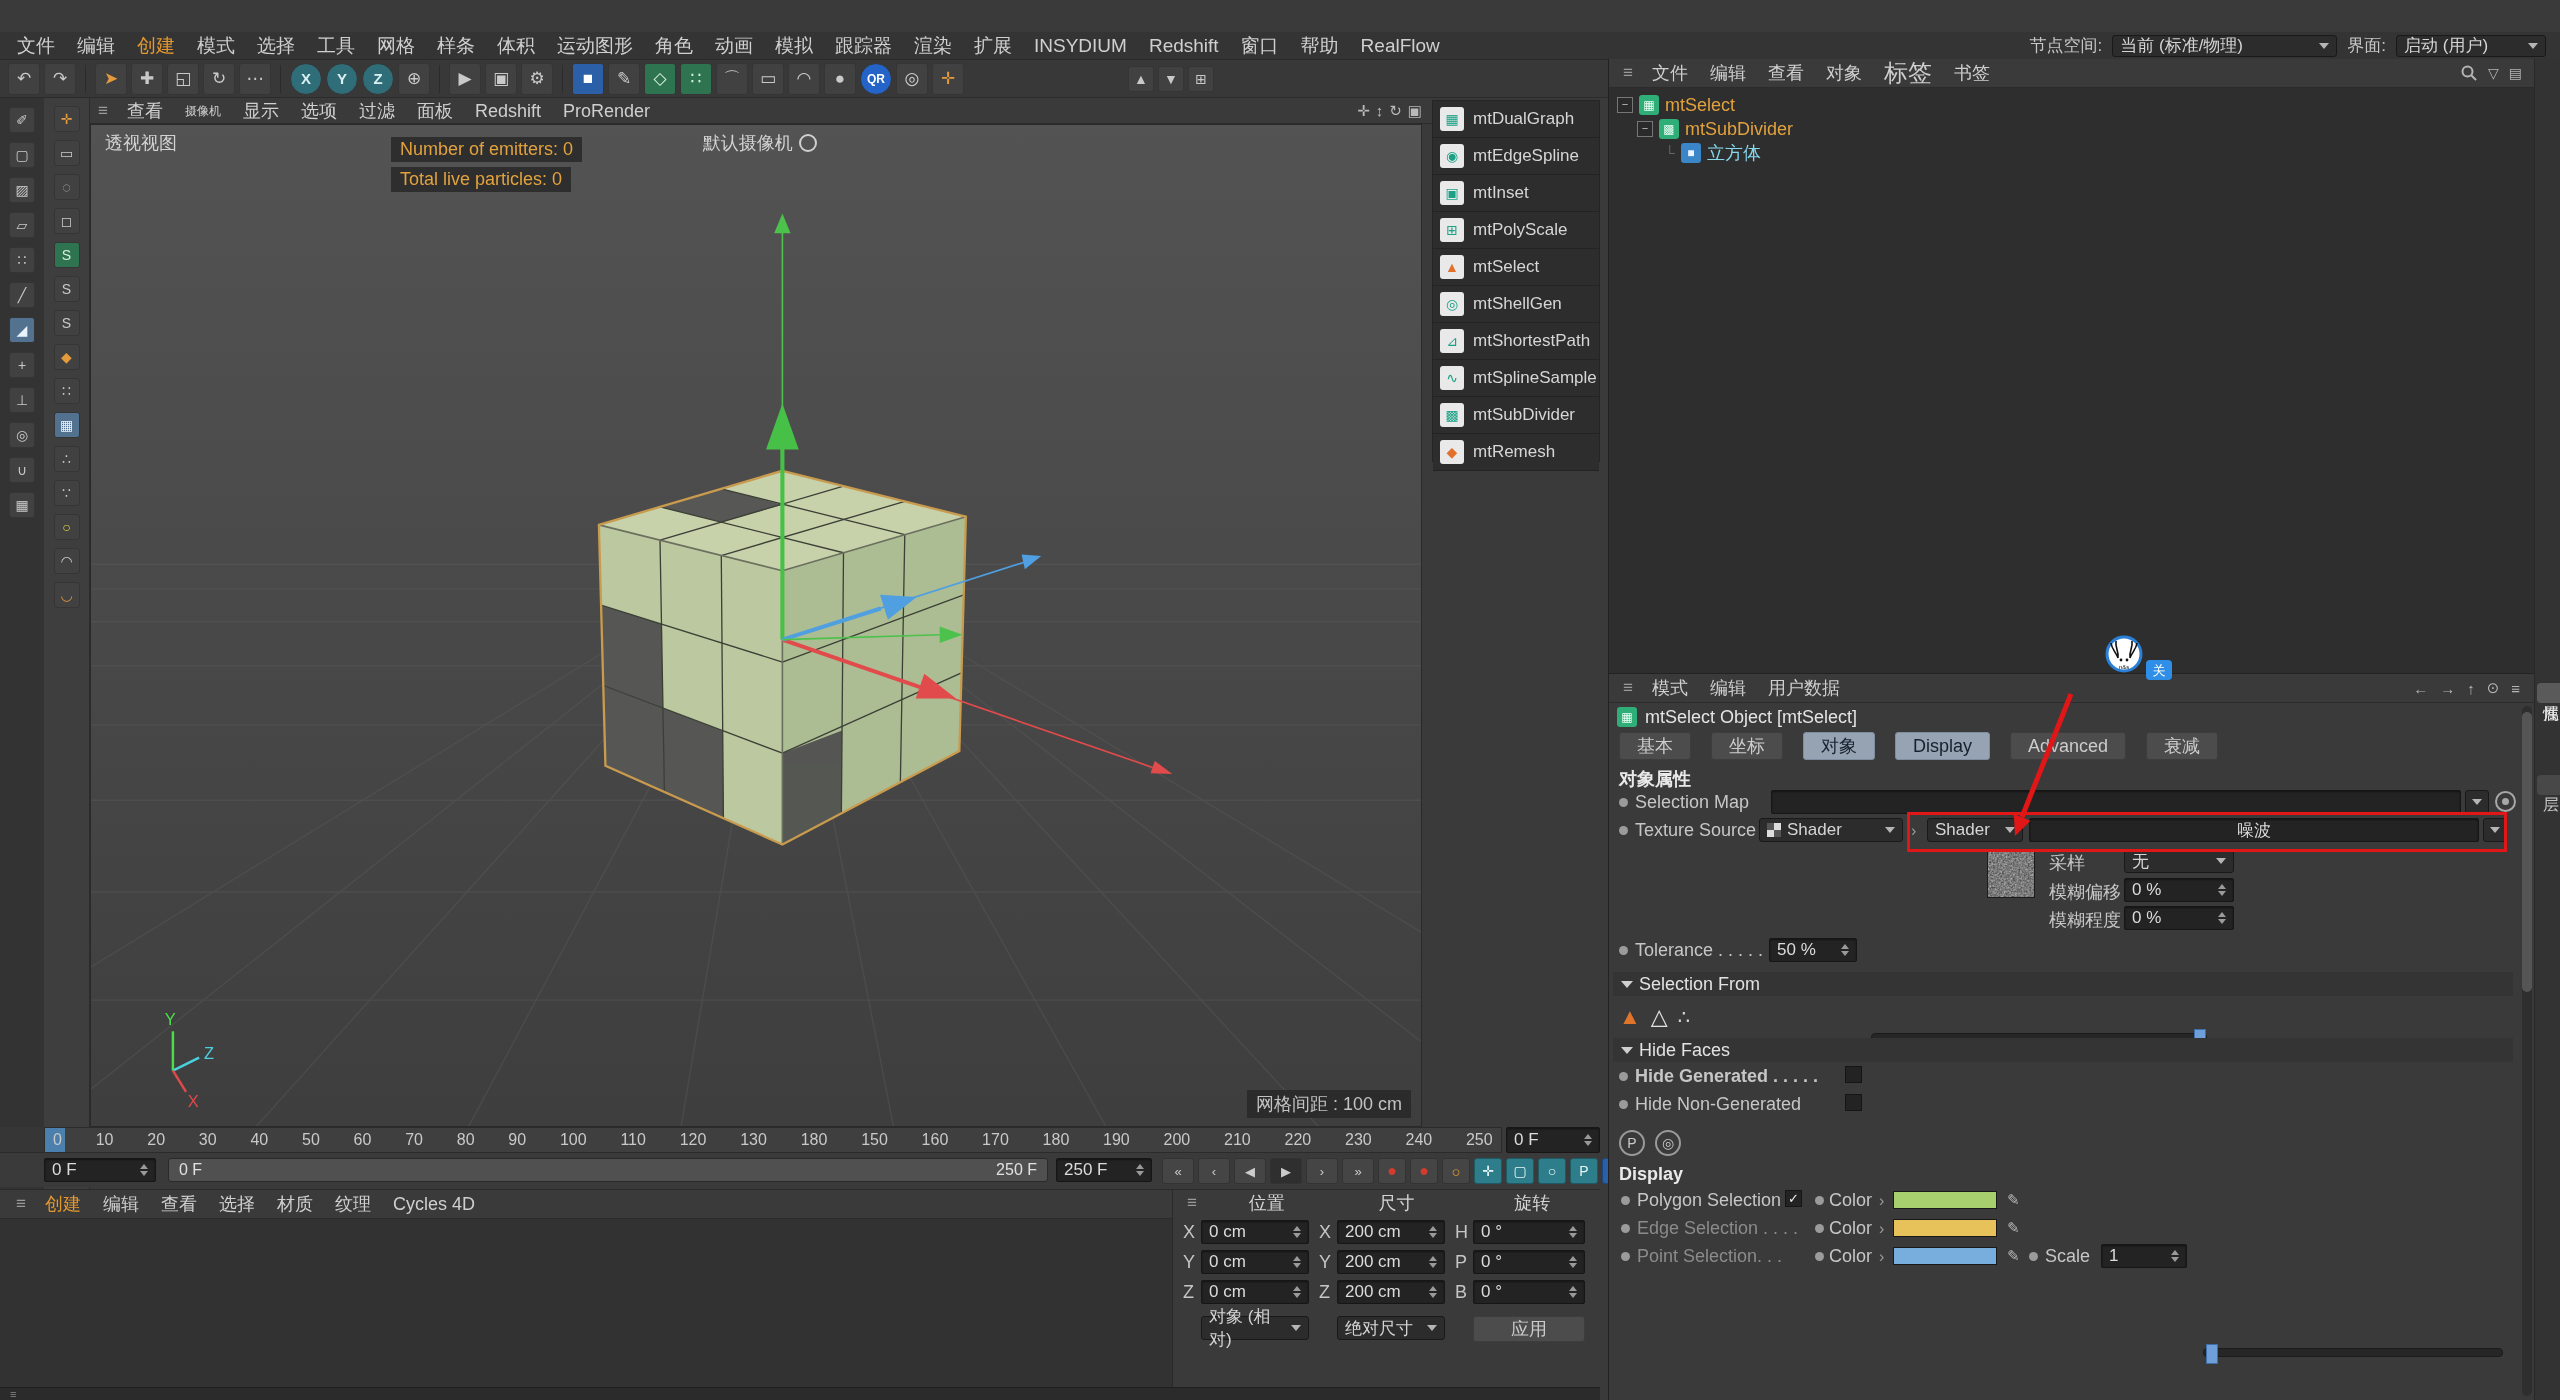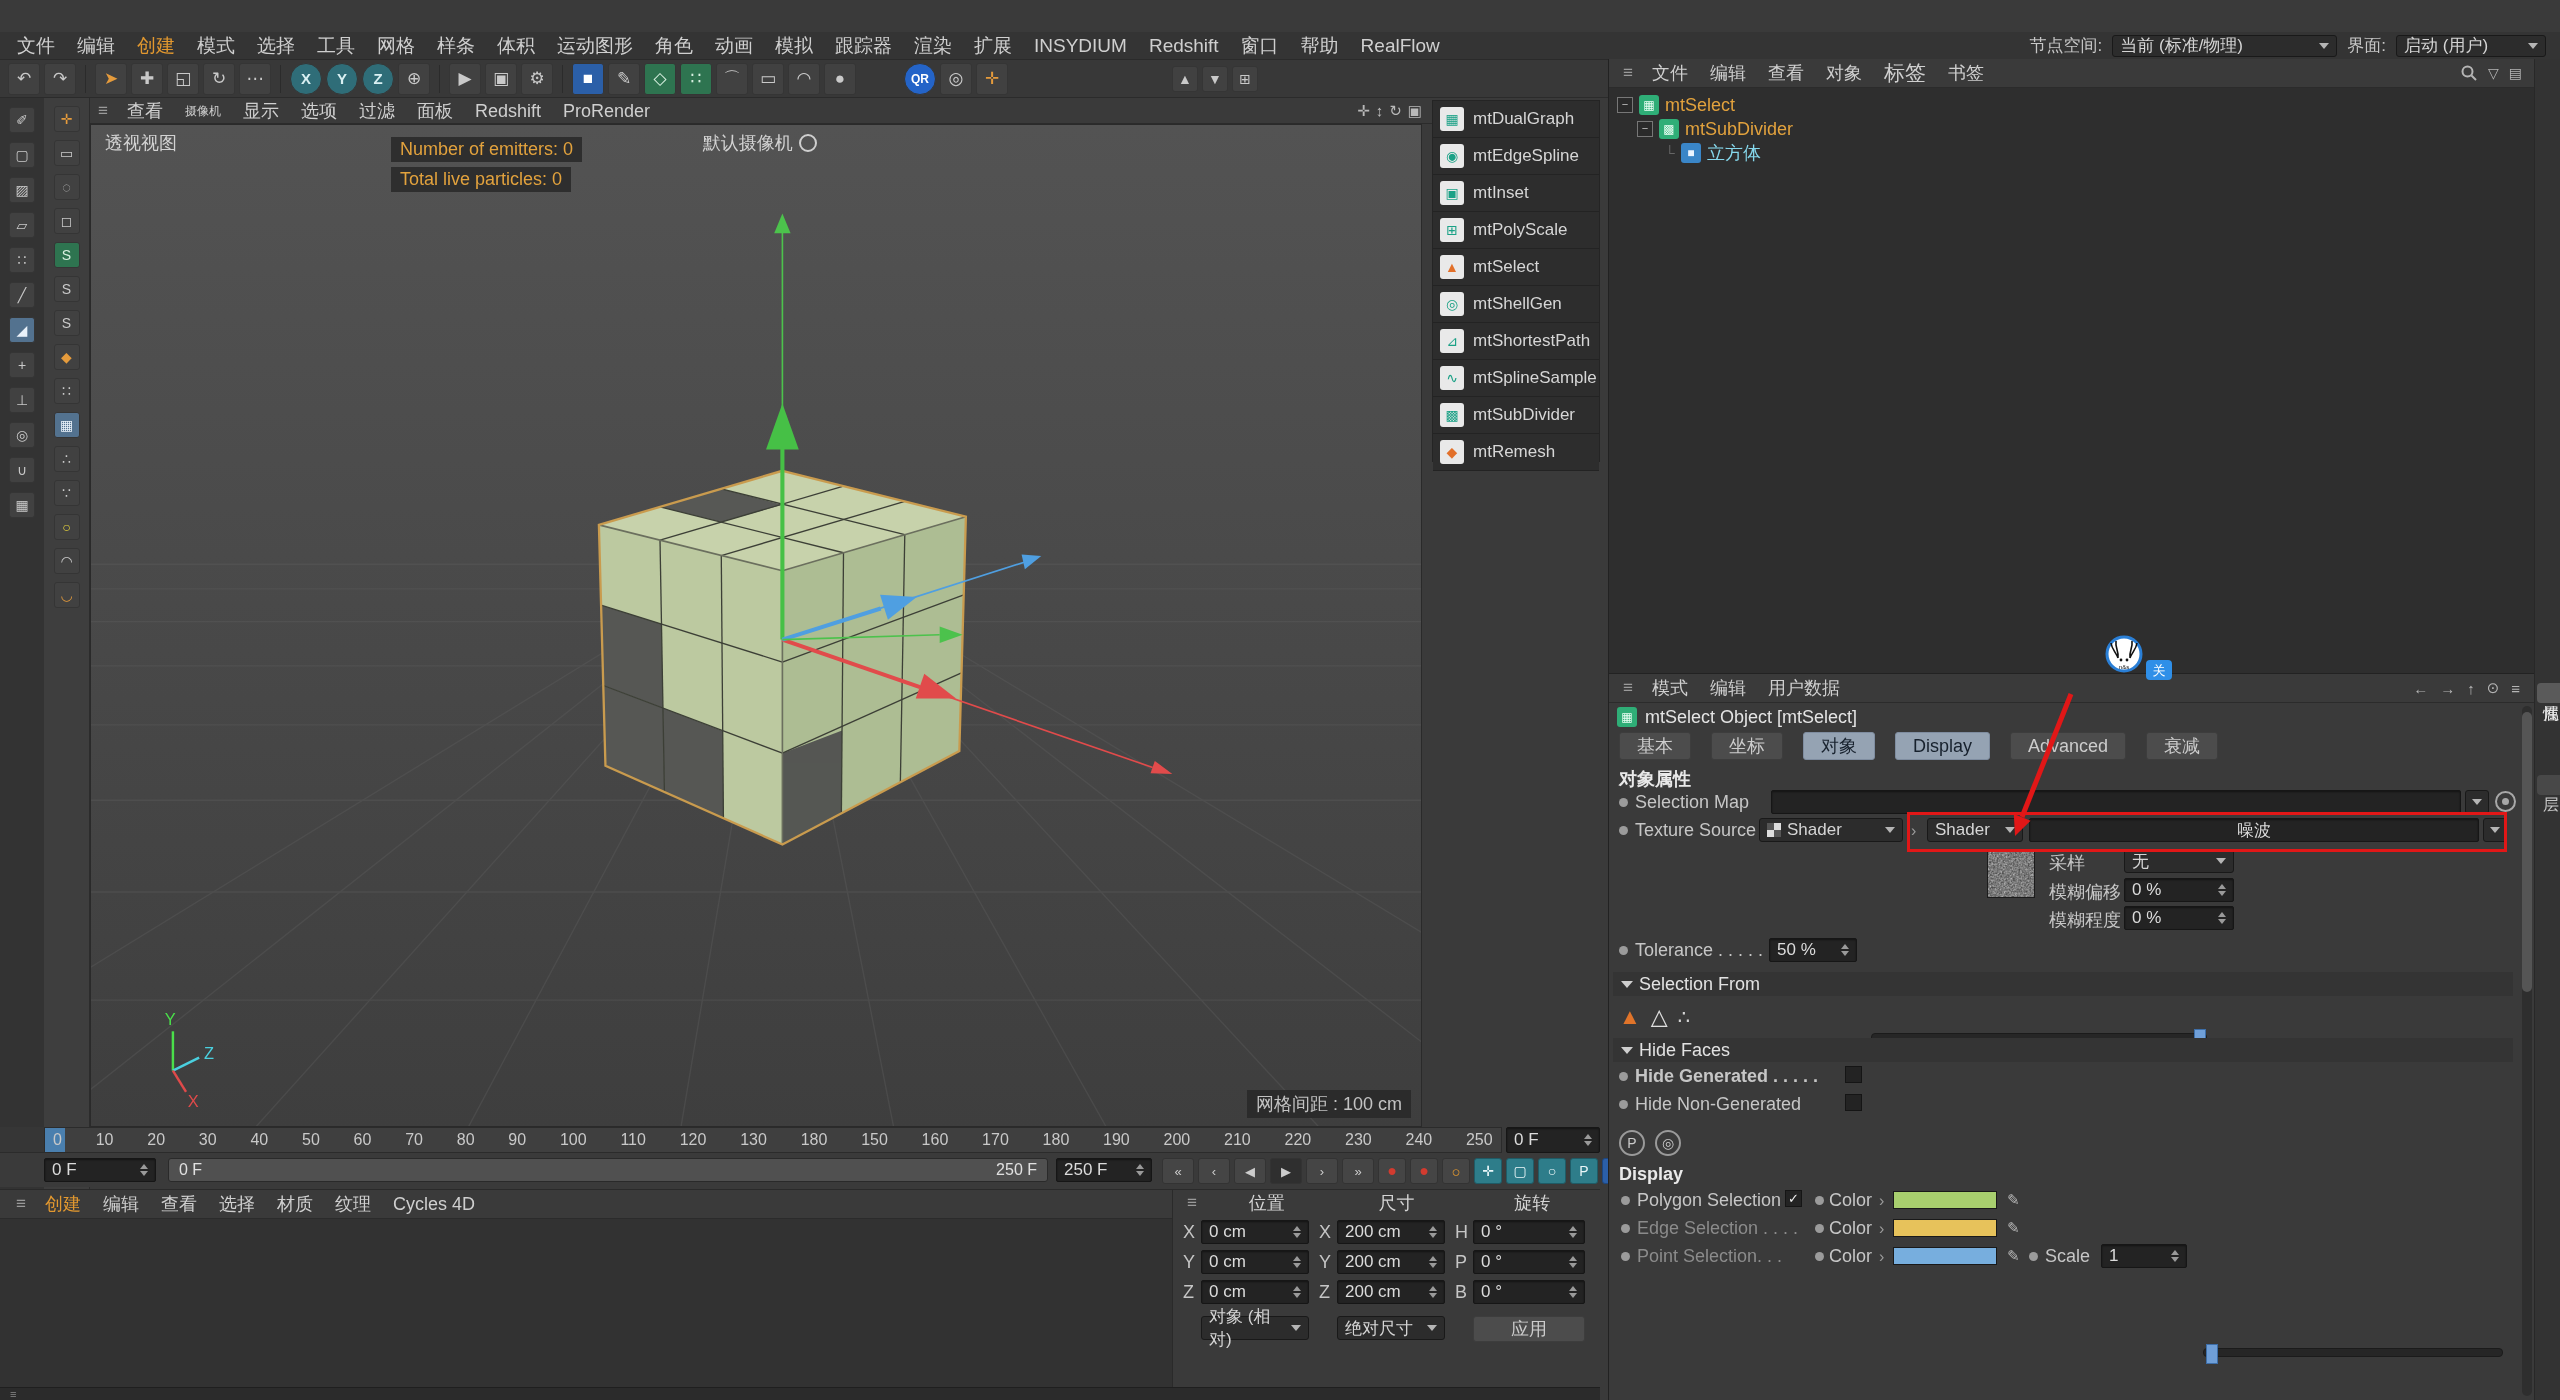--- a/index.html
+++ b/index.html
@@ -8,21 +8,21 @@
   .abs{position:absolute;box-sizing:border-box;}
   .flex{display:flex;align-items:center;}
   .mi{padding:0 11px;font-size:19px;color:#cfcfcf;line-height:28px;white-space:nowrap;cursor:default;}
   .mi.accent{color:#e2982f;}
   .hamb{color:#9a9a9a;font-size:17px;padding:0 8px;}
   .tile{width:30px;height:30px;border-radius:3px;display:flex;align-items:center;justify-content:center;
         font-size:17px;color:#c9c9c9;background:#414141;border:1px solid #353535;flex:0 0 auto;}
   .tile.circ{border-radius:50%;background:#2f6d78;color:#d9f0f3;font-weight:bold;font-size:15px;}
   .tile.blue{background:#2b5fa8;color:#fff;}
   .tile.green{background:#2e7450;color:#d8f0e0;}
-  .tile.qr{border-radius:50%;background:#2464c8;color:#fff;font-size:12px;font-weight:bold;margin-left:44px;}
+  .tile.qr{border-radius:50%;background:#2464c8;color:#fff;font-size:12px;font-weight:bold;}
   .tile.sm{width:24px;height:24px;font-size:14px;}
   .tile.orangeg{color:#e59b3c;}
   .tile.activeg{background:#53728f;color:#eaf2fa;}
   .tile.yellowg{color:#e5d23c;}
   .sep{width:1px;height:28px;background:#2b2b2b;margin:0 5px;}
   .field{background:#232323;border:1px solid #161616;box-shadow:inset 0 1px 2px rgba(0,0,0,.45);
          color:#dcdcdc;font-size:17px;display:flex;align-items:center;padding:0 7px;border-radius:2px;height:24px;box-sizing:border-box;}
   .dd{background:#2c2c2c;border:1px solid #191919;color:#d5d5d5;font-size:17px;display:flex;align-items:center;
       padding:0 7px;border-radius:3px;height:24px;box-sizing:border-box;gap:6px;}
   .caret{margin-left:auto;width:0;height:0;border-left:5px solid transparent;border-right:5px solid transparent;border-top:6px solid #b5b5b5;flex:0 0 auto;}
@@ -516,21 +516,21 @@
     <div class="abs tab" style="left:300px;top:126px;width:112px;justify-content:center;">应用</div>
   </div>
 
   <div class="abs" style="left:1608px;top:59px;width:926px;height:614px;background:#2e2e2e;border-left:1px solid #222;">
     <div class="flex" style="height:28px;background:#3a3a3a;border-bottom:1px solid #2b2b2b;padding-left:6px;">
       <span class="hamb">≡</span>
       <span class="mi" style="font-size:18px;">文件</span>
       <span class="mi" style="font-size:18px;">编辑</span>
       <span class="mi" style="font-size:18px;">查看</span>
       <span class="mi" style="font-size:18px;">对象</span>
-      <span class="mi" style="font-size:21px;">标签</span>
+      <span class="mi" style="font-size:24px;">标签</span>
       <span class="mi" style="font-size:18px;">书签</span>
       <div class="flex" style="margin-left:auto;gap:10px;padding-right:12px;">
         <svg width="18" height="18" viewBox="0 0 18 18">
             <circle cx="7.5" cy="7.5" r="5" fill="none" stroke="#b5b5b5" stroke-width="2"></circle>
             <line x1="11.5" y1="11.5" x2="16" y2="16" stroke="#b5b5b5" stroke-width="2"></line>
           </svg>
         <span style="color:#b5b5b5;font-size:14px;">▽</span>
         <span style="color:#b5b5b5;font-size:14px;">▤</span>
       </div>
     </div>

